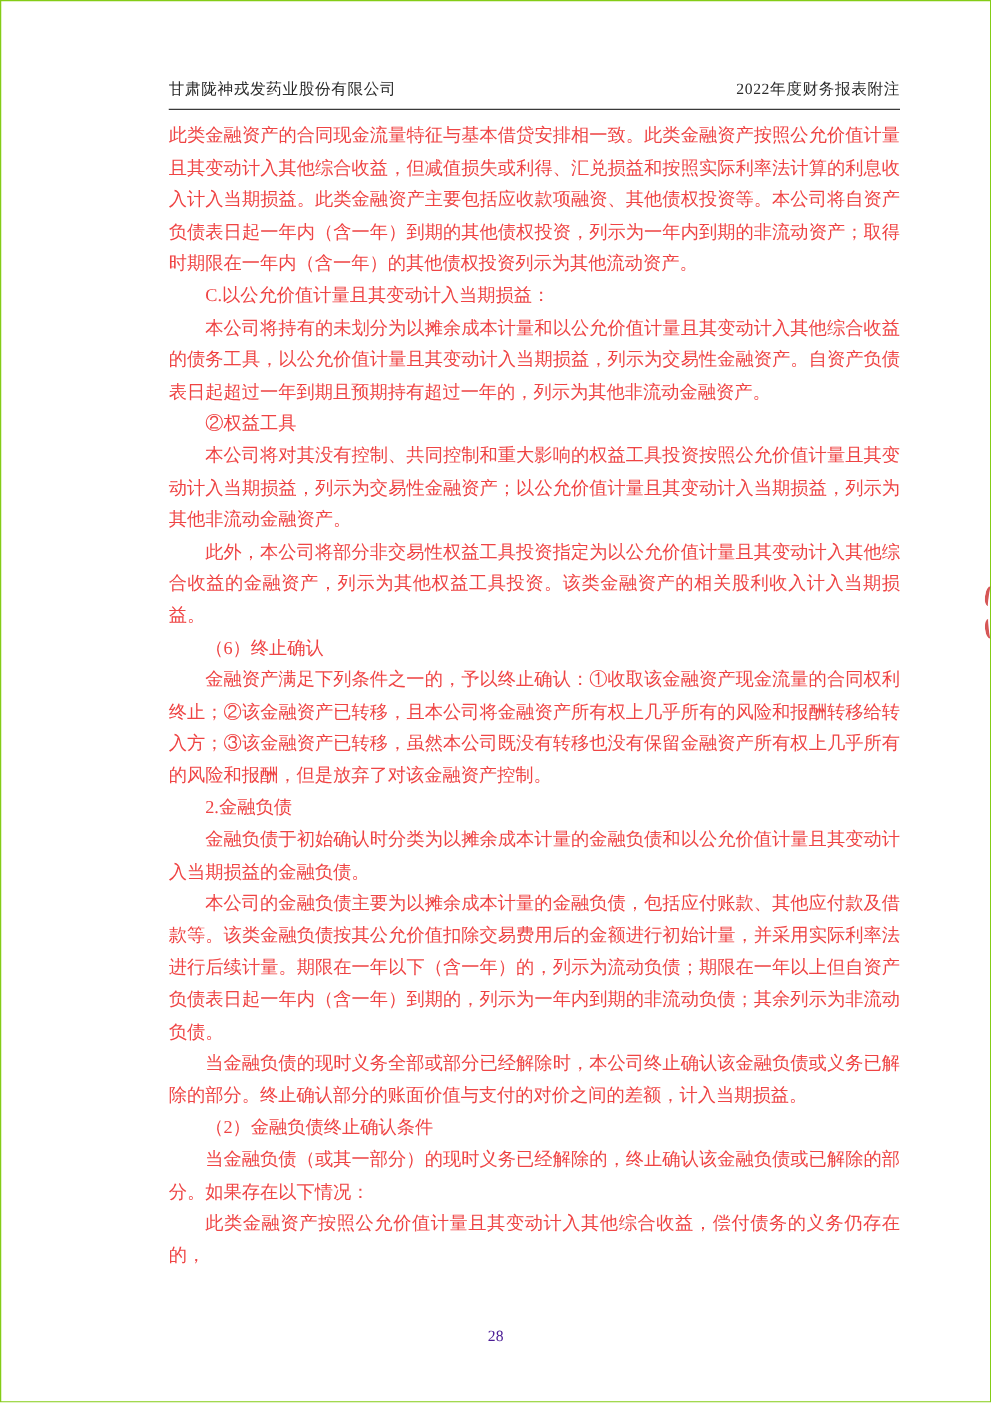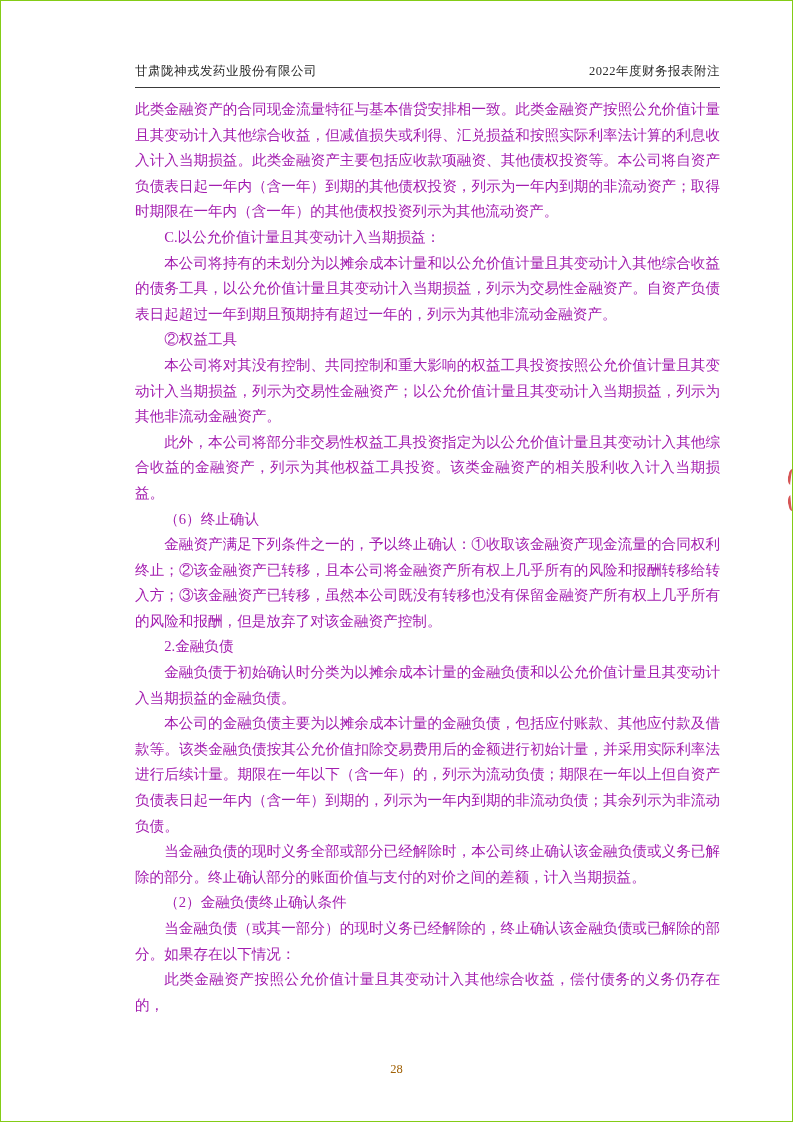--- a/index.html
+++ b/index.html
@@ -33,36 +33,36 @@
   }
   .page-header .report-title {
     border-bottom: none;
     margin-top: 12px;
   }
   .doc-body {
     position: absolute;
     top: 96px;
     left: 134px;
     right: 72px;
-    color: #a21caf;
+    color: #ef4444;
     font-size: 14.6px;
     line-height: 25.6px;
     text-align: justify;
     text-justify: inter-character;
   }
   .para { text-indent: 0; }
   .para.indent { text-indent: 2em; }
   .page-footer {
     position: absolute;
     bottom: 44px;
     left: 0;
     width: 100%;
     text-align: center;
     font-size: 12.5px;
-    color: #a16207;
+    color: #4c1d95;
   }
   .seal-fragment {
     position: absolute;
     right: -3px;
     top: 468px;
     width: 9px;
     height: 44px;
     pointer-events: none;
   }
   .seal-fragment .stroke-a,

